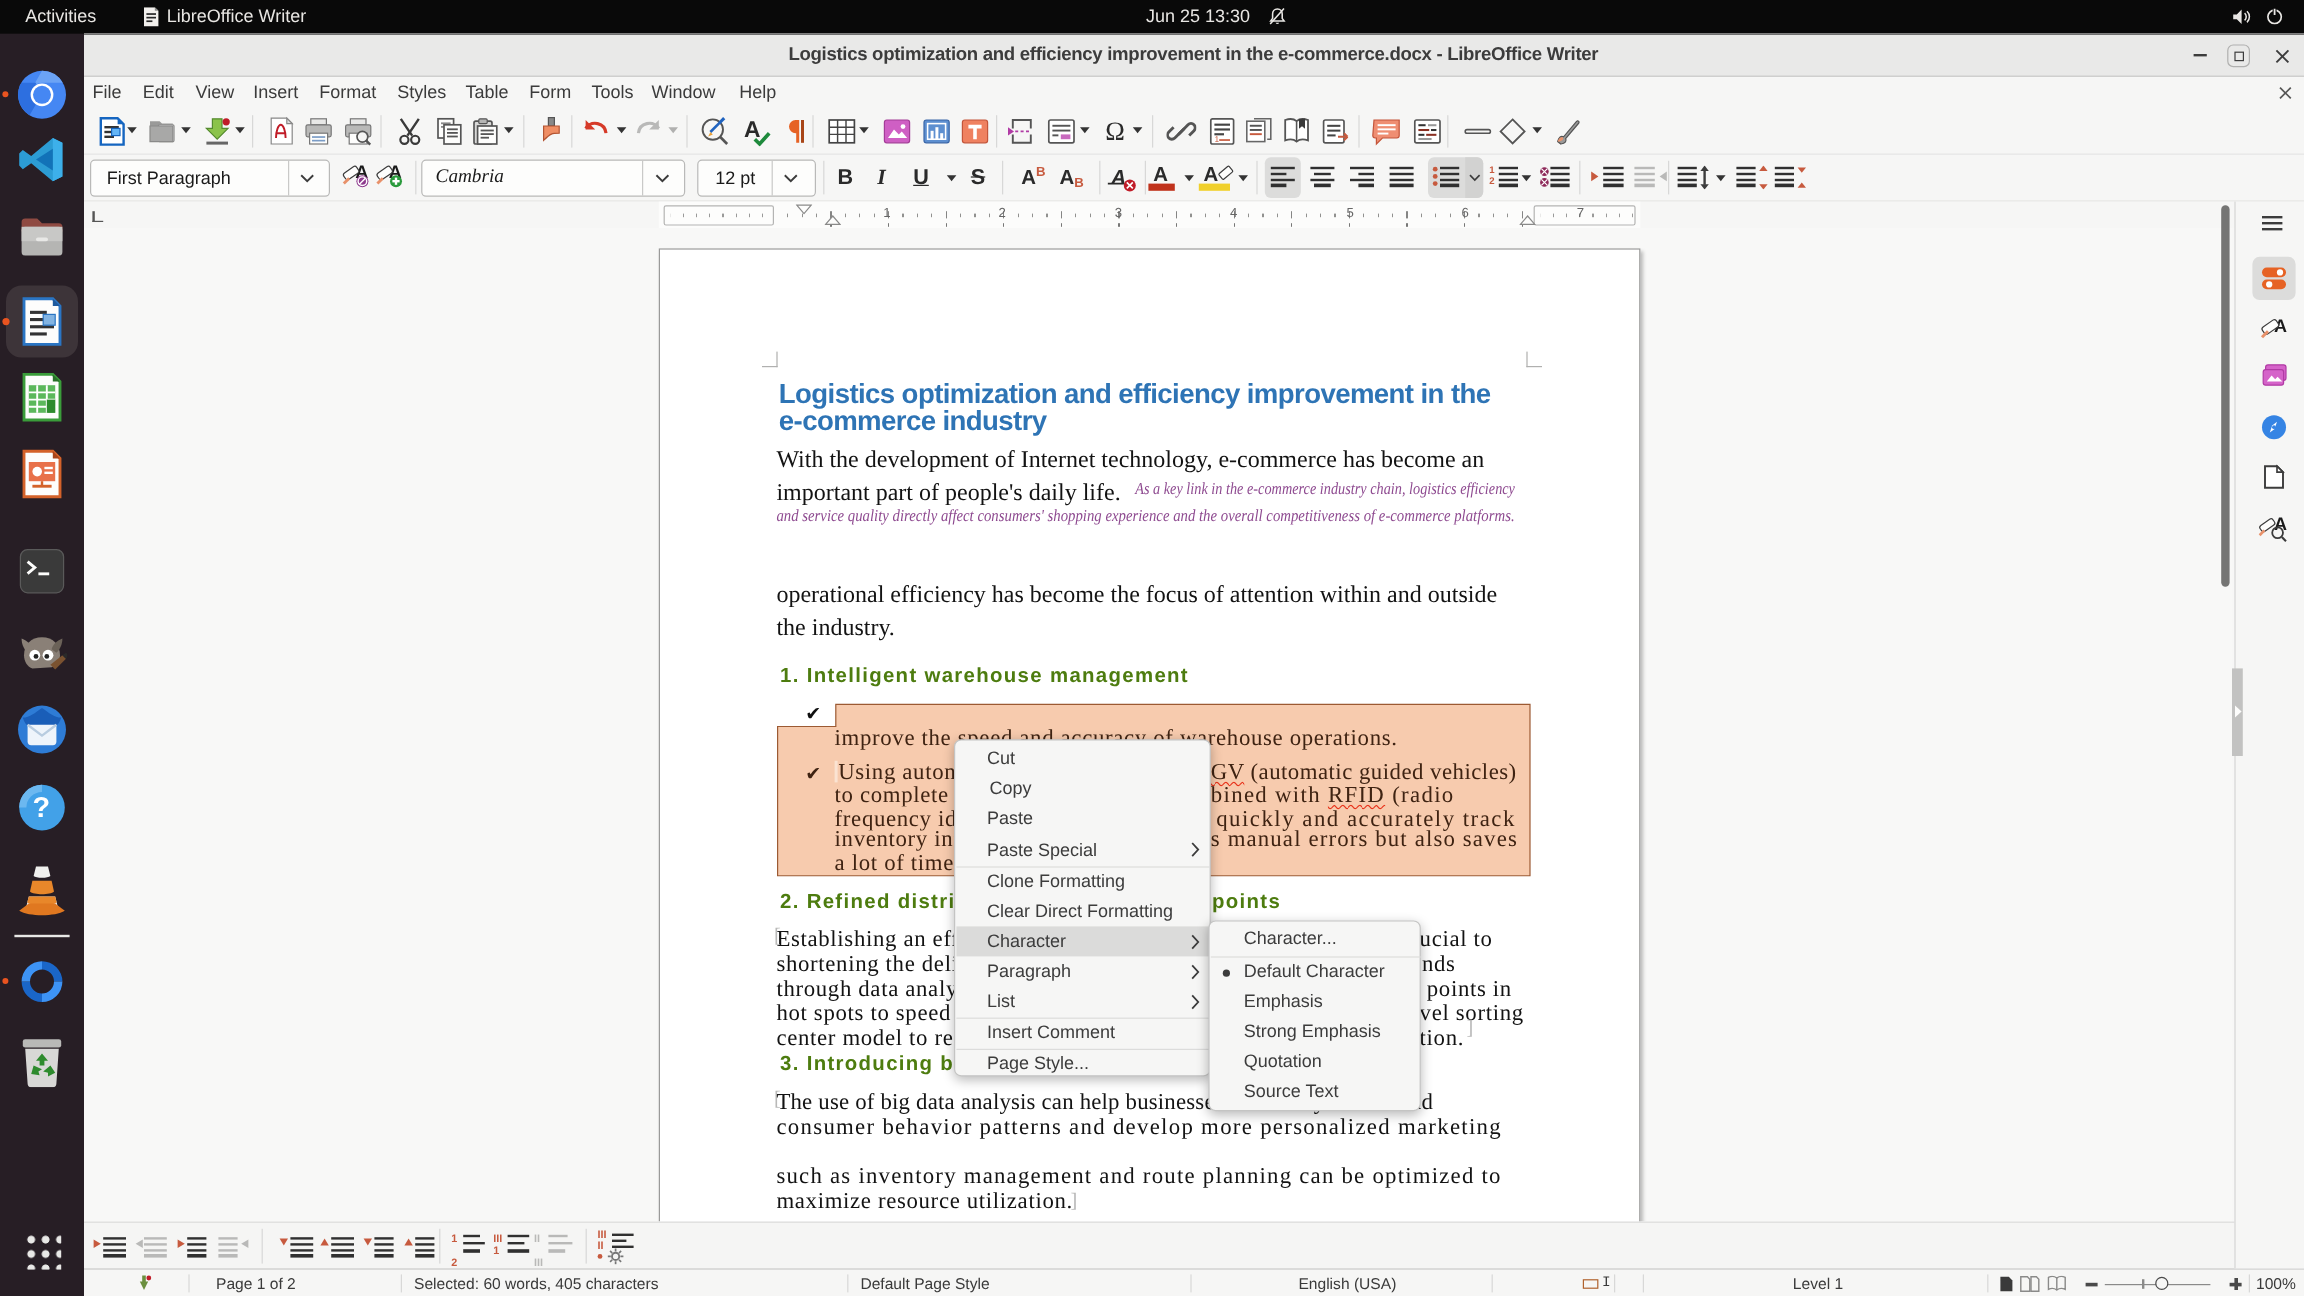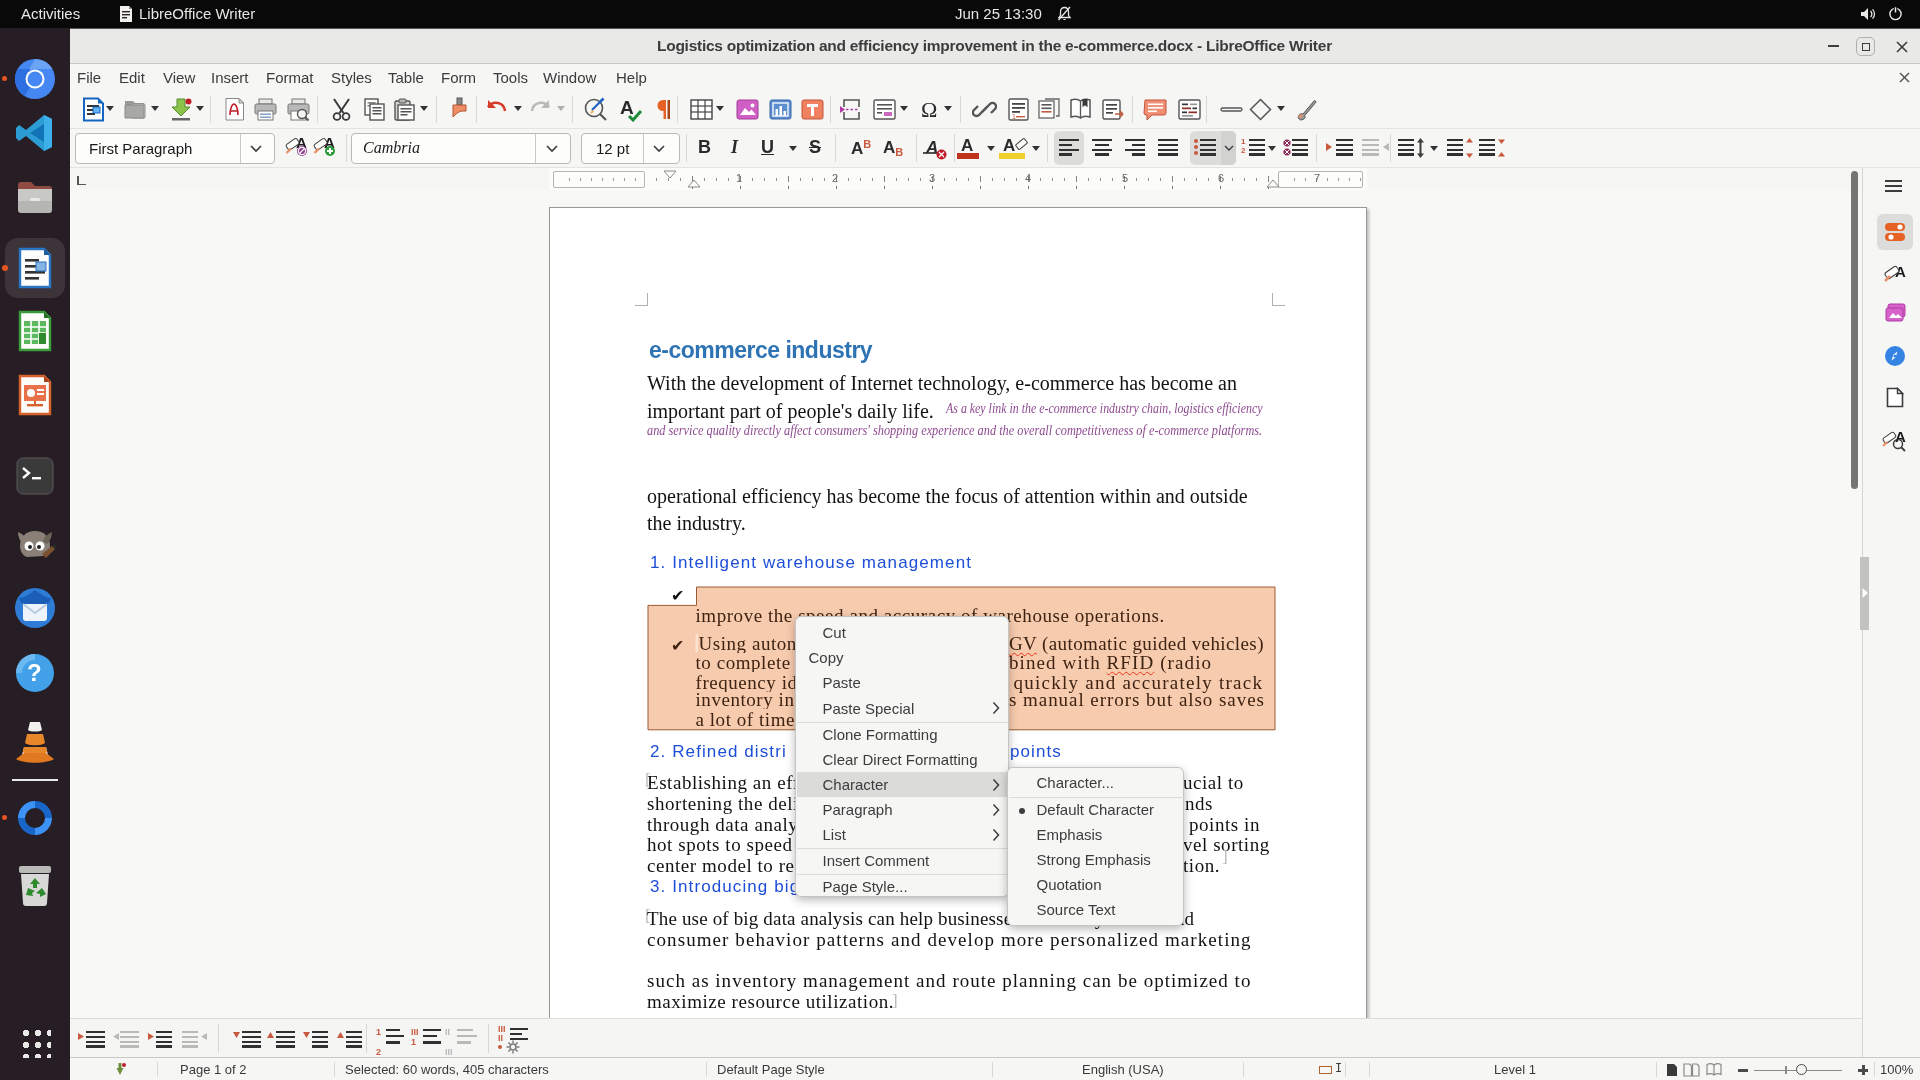--- a/index.html
+++ b/index.html
@@ -28,21 +28,21 @@
   .combo { position:absolute; height:31px; background:#fdfdfc; border:1px solid #b9b9b8; border-radius:4px; }
   .menu-item { position:absolute; white-space:nowrap; }
   .tb { position:absolute; top:7px; width:25px; height:25px; }
   .tb2 { position:absolute; top:5px; width:25px; height:25px; }
   .alico { position:absolute; }
   .alico i { display:block; height:2.2px; background:#303030; margin-bottom:2.6px; }
   .alico.gr i { background:#b9b9b8; }
   .rn { position:absolute; top:4px; font-size:11px; color:#666; }
   
   .ti  { font-family:"Liberation Sans",sans-serif; font-weight:bold; font-size:23px; line-height:23px; color:#2e74b5; letter-spacing:-0.5px; }
-  .h2  { font-family:"Liberation Sans",sans-serif; font-weight:normal; font-size:17px; line-height:17px; color:#1d4ed8; letter-spacing:1.1px; }
+  .h2  { font-family:"Liberation Sans",sans-serif; font-weight:bold; font-size:17px; line-height:17px; color:#4d7c0f; letter-spacing:1.1px; }
   .b20 { font-family:"Liberation Serif",serif; font-size:20px; line-height:20px; color:#131313; }
   .pu  { font-family:"Liberation Serif",serif; font-style:italic; font-size:14px; line-height:14px; color:#8e4a90; transform-origin:0 0; }
   .s18 { font-family:"Liberation Serif",serif; font-size:19px; line-height:19px; color:#3f2312; letter-spacing:0.55px; }
   .k18 { font-family:"Liberation Serif",serif; font-size:19px; line-height:19px; color:#131313; letter-spacing:0.55px; }
   .ck  { font-size:16px; line-height:16px; color:#111; }
   .ck2 { font-size:16px; line-height:16px; color:#3f2312; }
   .br  { font-family:"Liberation Serif",serif; font-size:17px; line-height:17px; color:#b9b9b8; }
   .clip1 { width:97px; overflow:hidden; }
   .clip2 { width:100px; overflow:hidden; }
   .wavy { text-decoration:underline; text-decoration-style:wavy; text-decoration-color:#e8341c; text-decoration-thickness:1px; text-underline-offset:2px; }
@@ -656,20 +656,21 @@
       <div class="abs" style="left:85px; top:97px; width:13px; height:1px; background:#b0b0af;"></div>
       <div class="abs" style="left:722px; top:85px; width:1px; height:13px; background:#b0b0af;"></div>
       <div class="abs" style="left:722px; top:97px; width:13px; height:1px; background:#b0b0af;"></div>
 
       <svg class="abs" style="left:0; top:0;" width="818" height="1200">
         <polygon points="146.5,379 725,379 725,521.8 98,521.8 98,397.4 146.5,397.4" fill="#f7cbae" stroke="#9c5a33" stroke-width="1"></polygon>
 
         <rect x="145.5" y="426" width="2.5" height="18" fill="#fbe3d2"></rect>
       </svg>
 
+      <div class="t ti" style="left:99px; top:109px;">Logistics optimization and efficiency improvement in the</div>
       <div class="t ti" style="left:99px; top:131px;">e-commerce industry</div>
 
       <div class="t b20" style="left:97px; top:165.2px;">With the development of Internet technology, e-commerce has become an</div>
       <div class="t b20" style="left:97px; top:192.7px;">important part of people's daily life.</div>
       <div class="t pu" style="left:396px; top:194px; transform:scaleX(0.85);">As a key link in the e-commerce industry chain, logistics efficiency</div>
       <div class="t pu" style="left:97px; top:216.2px; transform:scaleX(0.88);">and service quality directly affect consumers' shopping experience and the overall competitiveness of e-commerce platforms.</div>
 
       <div class="t b20" style="left:97px; top:277.7px;text-align:right;">operational efficiency has become the focus of attention within and outside</div>
       <div class="t b20" style="left:97px; top:305.3px;">the industry.</div>
 
@@ -925,21 +926,21 @@
   <div class="abs" style="left:1781px; top:143px; width:7px; height:318px; background:#757574; border-radius:3.5px;"></div>
 
   <div class="abs" style="left:1790px; top:529px; width:9px; height:73px; background:#c2c2c1;"></div>
   <svg class="abs" style="left:1791px; top:559px;" width="8" height="12" viewBox="0 0 8 12">
       <path d="M1.5 1 L7 6 L1.5 11 z" fill="#fdfdfc"></path>
     </svg>
 </div>
 
 <div id="cmenu" class="abs" style="left:794.5px; top:616.4px; width:214px; height:281px; background:#f6f6f5; border:1px solid #c4c4c3; border-radius:6px; box-shadow:0 3px 10px rgba(0,0,0,0.28); z-index:50; font-size:15px; color:#3c3c3c;">
   <div class="menu-item" style="left:27px; top:7px;    line-height:18px;">Cut</div>
-  <div class="menu-item" style="left:13px; top:32px;   line-height:18px;">Copy</div>
+  <div class="menu-item" style="left:29px; top:32px;   line-height:18px;">Copy</div>
   <div class="menu-item" style="left:27px; top:57px;   line-height:18px;">Paste</div>
   <div class="menu-item" style="left:27px; top:82.5px; line-height:18px;">Paste Special</div>
   <div class="abs" style="left:1px; top:104.5px; width:211px; height:1px; background:#dcdcdb;"></div>
   <div class="menu-item" style="left:27px; top:108.5px; line-height:18px;">Clone Formatting</div>
   <div class="menu-item" style="left:27px; top:133.5px; line-height:18px;">Clear Direct Formatting</div>
   <div class="abs" style="left:1px; top:155.1px; width:211.5px; height:24.5px; background:#dbdbda;"></div>
   <div class="menu-item" style="left:27px; top:159px;  line-height:18px;">Character</div>
   <div class="menu-item" style="left:27px; top:184px;  line-height:18px;">Paragraph</div>
   <div class="menu-item" style="left:27px; top:209px;  line-height:18px;">List</div>
   <div class="abs" style="left:1px; top:230.2px; width:211px; height:1px; background:#dcdcdb;"></div>

